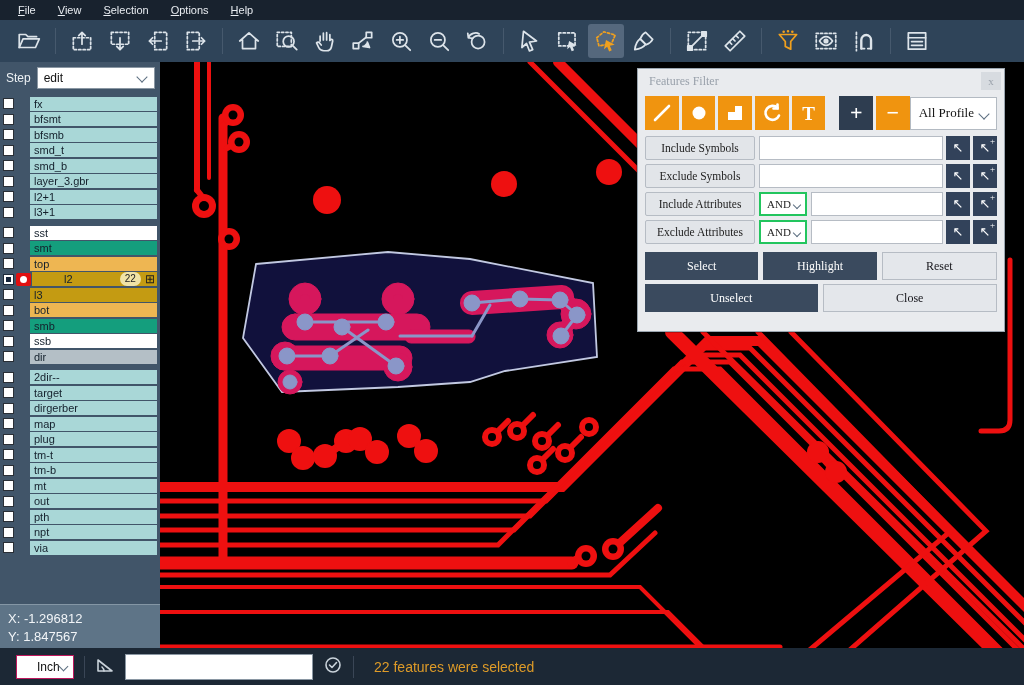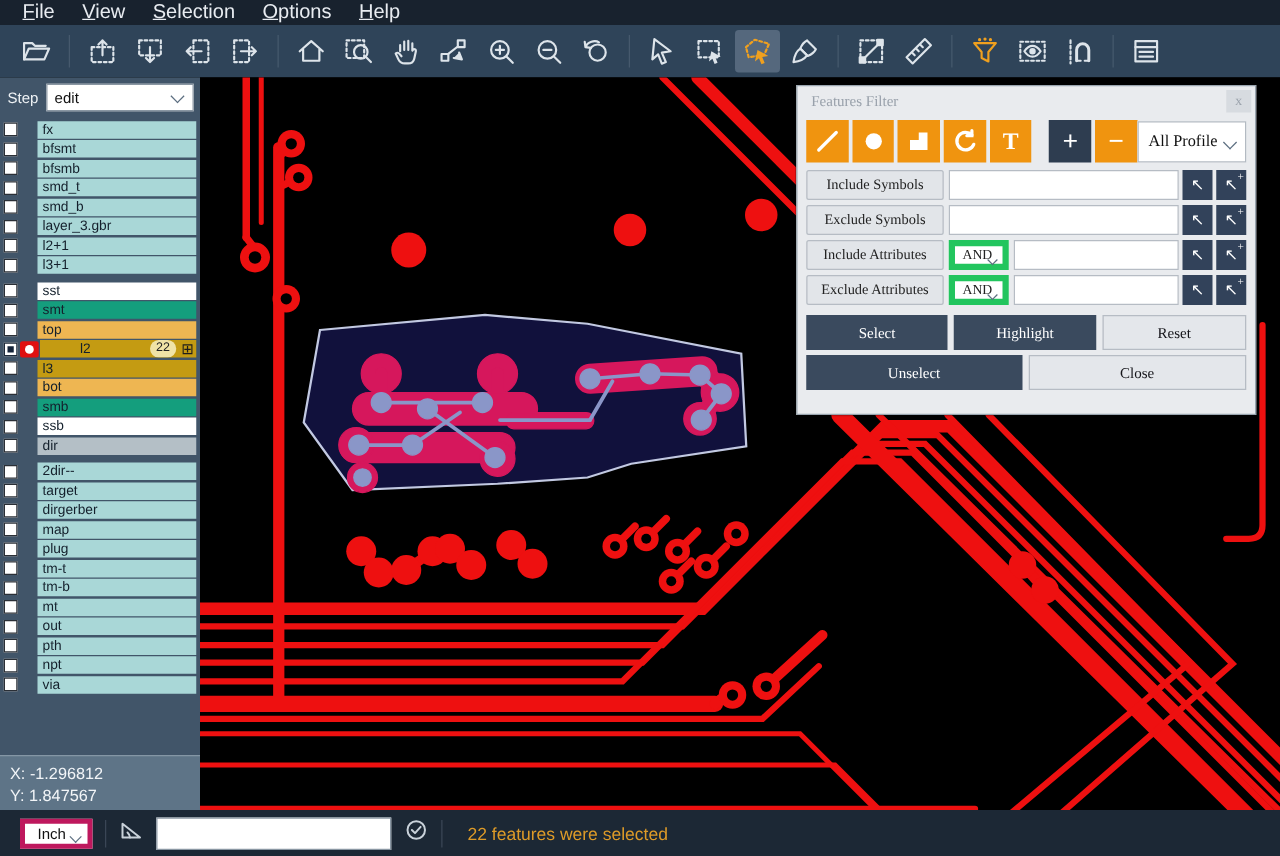--- a/index.html
+++ b/index.html
@@ -3,21 +3,21 @@
 <meta charset="utf-8">
 <style>
   * { margin:0; padding:0; box-sizing:border-box; }
   html,body { width:1024px; height:685px; }
   body { font-family:"Liberation Sans", sans-serif; overflow:hidden; }
   .screen { position:relative; width:1024px; height:685px; background:#000; }
 
   
   .menubar { position:absolute; left:0; top:0; width:1024px; height:20px;
     background:#18222e; display:flex; align-items:center; padding-left:8px; gap:2px; }
-  .menu-item { color:#e8ecf1; font-size:16px; padding:2px 10px; display:inline-block; cursor:default; }
+  .menu-item { color:#e8ecf1; font-size:11px; padding:2px 10px; display:inline-block; cursor:default; }
   .menu-item::first-letter { text-decoration:underline; }
 
   
   .toolbar { position:absolute; left:0; top:20px; width:1024px; height:42px;
     background:#2f4459; display:flex; align-items:center; padding-left:10px; }
   .tbtn { width:36px; height:34px; display:flex; align-items:center; justify-content:center;
     border-radius:3px; margin:0 1px; }
   .tbtn.active { background:#55687d; }
   .tbtn svg { width:26px; height:26px; stroke:#dde4ea; fill:none; stroke-width:1.6;
     stroke-linecap:round; stroke-linejoin:round; }
@@ -76,40 +76,40 @@
   .pm { width:34px; height:34px; display:flex; align-items:center; justify-content:center;
     color:#fff; font-size:22px; font-weight:bold; line-height:1; }
   .pm.plus { background:#2e3d50; margin-left:11px; }
   .pm.minus { background:#f0940f; margin-left:3px; }
   .profile { margin-left:auto; width:88px; height:33px; background:#fff; border:1px solid #b3bac2;
     display:flex; align-items:center; padding-left:8px; font-size:13px; color:#111; position:relative; }
   .profile .chev { top:12px; }
   .frow { display:flex; align-items:center; margin:0 7px 4px 7px; height:24px; }
   .flabel { width:110px; height:24px; background:#e2e5e9; border:1px solid #b6bcc4; border-radius:2px;
     font-size:11.5px; color:#222; display:flex; align-items:center; justify-content:center; flex:none; }
-  .flogic { width:48px; height:24px; background:#fff; border:5px solid #22c55e; margin-left:4px;
+  .flogic { width:48px; height:24px; background:#fff; border:2px solid #22c55e; margin-left:4px;
     font-size:11px; color:#222; display:flex; align-items:center; padding-left:6px; position:relative; flex:none; }
   .flogic .chev { right:5px; top:8px; width:6px; height:6px; }
   .ffield { flex:1; height:24px; background:#fff; border:1px solid #b6bcc4; margin-left:4px; }
   .fbtn { width:24px; height:24px; background:#32425a; color:#fff; margin-left:3px; flex:none;
     display:flex; align-items:center; justify-content:center; font-size:13px; position:relative; }
   .fbtn .plus-sup { position:absolute; right:2px; top:0px; font-size:9px; }
   .actions { margin:8px 7px 0 7px; }
   .arow { display:flex; margin-bottom:4px; }
   .abtn { flex:1; height:28px; display:flex; align-items:center; justify-content:center;
     font-size:12px; margin-right:5px; }
   .abtn:last-child { margin-right:0; }
   .abtn.dark { background:#3a4a5e; color:#fff; }
   .abtn.light { background:#e4e7eb; color:#15151a; border:1px solid #b6bcc4; }
 
   
   .bottombar { position:absolute; left:0; top:648px; width:1024px; height:37px;
     background:#1c2835; display:flex; align-items:center; }
-  .unitsel { margin-left:16px; width:58px; height:24px; background:#fff; border:4px solid #be185d;
-    font-size:12px; color:#111; display:flex; align-items:center; padding-left:10px; position:relative; }
+  .unitsel { margin-left:16px; width:58px; height:24px; background:#fff; border:1px solid #be185d;
+    font-size:12px; color:#111; display:flex; align-items:center; padding-left:20px; position:relative; }
   .unitsel .chev { right:6px; top:7px; width:7px; height:7px; }
   .bsep { width:1px; height:22px; background:#3a4656; margin:0 10px; }
   .angleicon svg, .refreshicon svg { width:20px; height:20px; stroke:#c9d2da; fill:none;
     stroke-width:1.6; stroke-linecap:round; stroke-linejoin:round; }
   .cmdinput { width:188px; height:26px; background:#fff; border:1px solid #8a97a3; margin-left:10px; }
   .refreshicon { margin-left:10px; }
   .statusmsg { color:#de9b28; font-size:14px; margin-left:10px; }
 </style>
 </head>
 <body>

